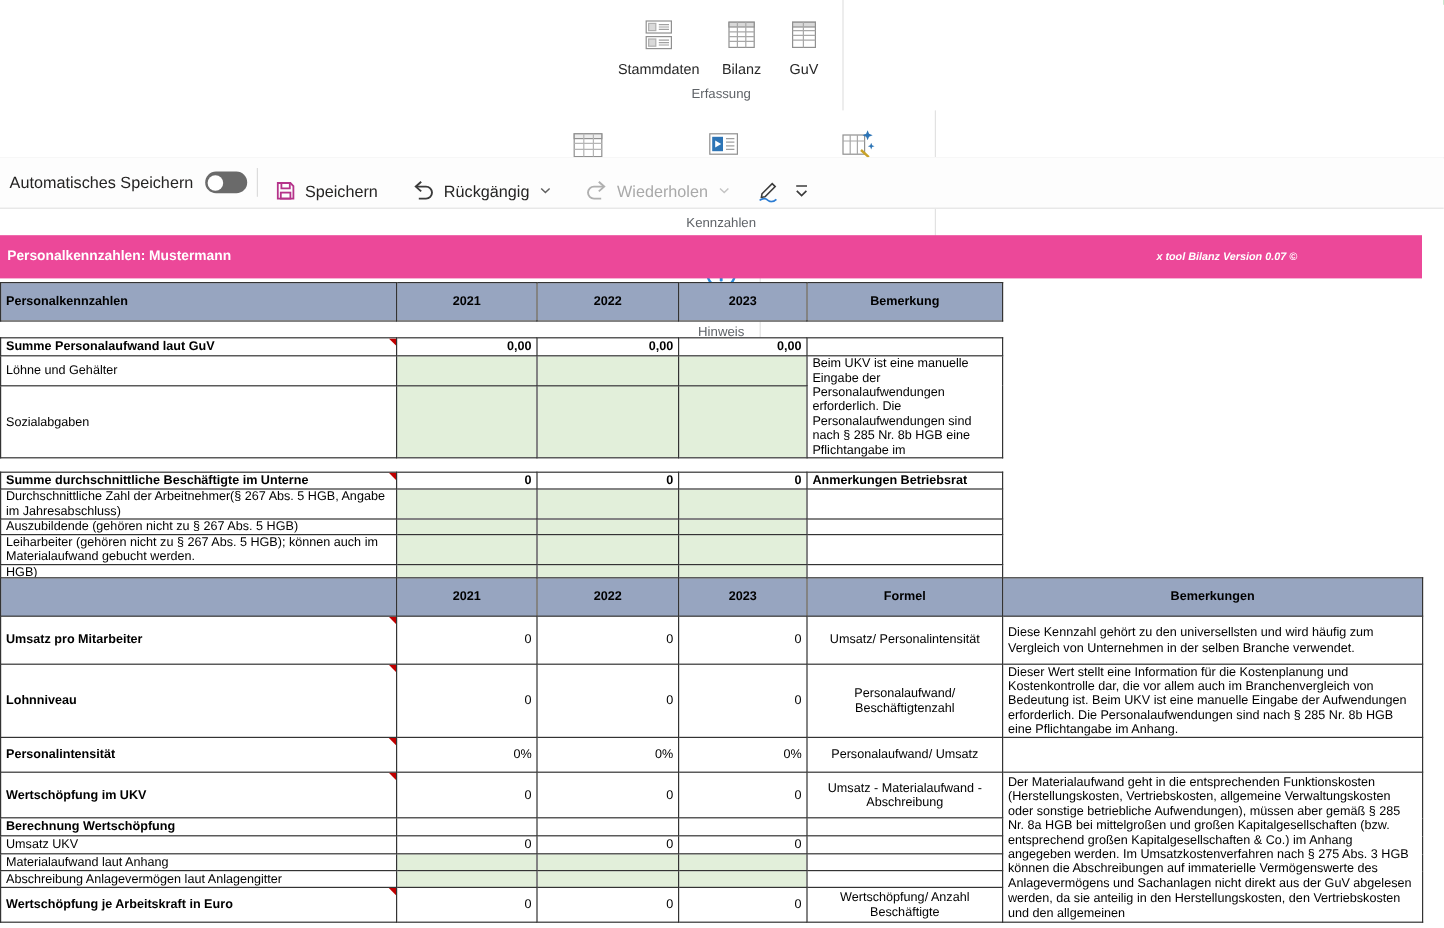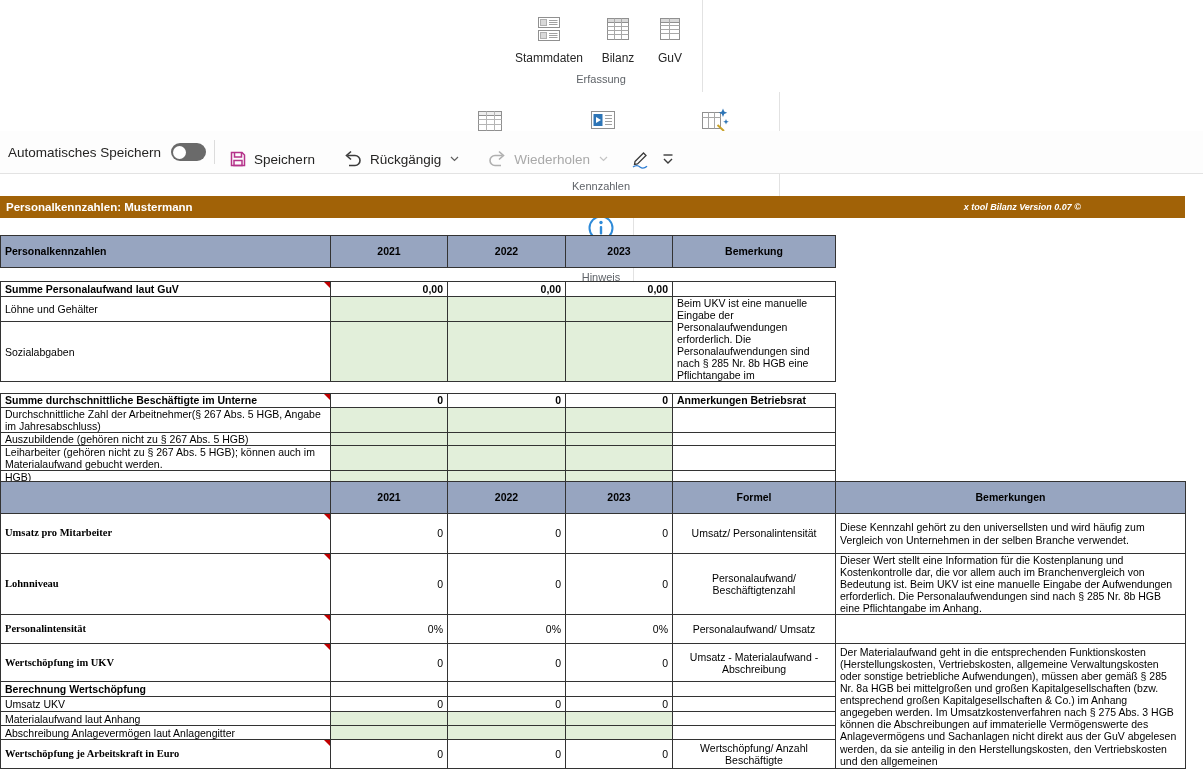--- a/index.html
+++ b/index.html
@@ -25,35 +25,35 @@
        font-size:13.5px;color:#252423;box-sizing:border-box;}
   .qitem{display:flex;align-items:center;gap:7px;padding:4px 6px;cursor:default;margin-top:14px;}
   .qsep{width:1px;height:24px;background:#dcdcdc;margin:0 8px;}
   .toggle{width:35px;height:18px;border-radius:10px;background:#6a6a6a;display:inline-flex;
           align-items:center;padding:2px;margin-left:10px;box-sizing:border-box;cursor:pointer;}
   .knob{width:13px;height:13px;border-radius:50%;background:#fff;}
   .disabled{color:#a9a9a9;}
   .chev{margin-left:2px;display:inline-flex;}
 
   
-  .titlebar{position:absolute;top:196px;left:0;width:1185px;height:22px;background:#a16207;
+  .titlebar{position:absolute;top:196px;left:0;width:1185px;height:36px;background:#ec4899;
             color:#fff;display:flex;align-items:center;justify-content:space-between;
             padding:0 0 0 6px;box-sizing:border-box;}
   .titlebar .t{font-weight:bold;font-size:11.5px;}
   .titlebar .v{font-weight:bold;font-size:9px;margin-right:104px;font-style:italic;}
 
   
   table.xl{border-collapse:collapse;table-layout:fixed;position:absolute;left:0;background:#fff;}
   table.xl td{border:1px solid #333;padding:0 4px;font-size:10.5px;color:#000;
               overflow:hidden;vertical-align:middle;line-height:1.15;}
   .hd{background:#97a5c0;font-weight:bold;font-size:12px;color:#101d33;text-align:center;}
   .tl{text-align:left;padding-left:6px;}
   .lb{font-weight:bold;font-size:11px;white-space:nowrap;}
   .lb2{font-weight:bold;font-size:10.5px;}
-  .lb3{font-weight:bold;font-size:11.5px;padding-left:5px;white-space:nowrap;font-family:Liberation Serif, serif;}
+  .lb3{font-weight:bold;font-size:11.5px;padding-left:5px;white-space:nowrap;}
   .lb4{font-weight:bold;font-size:11px;padding-left:5px;white-space:nowrap;}
   .num{text-align:right;padding-right:16px;font-size:10.5px;}
   .num2{text-align:right;padding-right:26px;font-size:10.5px;}
   .bold{font-weight:bold;}
   .g{background:#e2efda;}
   .in1{padding-left:10px;}
   .in2{padding-left:14px;font-size:10.5px;white-space:nowrap;}
   .t2l{font-size:10px;line-height:1.1;}
   .sm{font-size:9px;line-height:1.22;vertical-align:top;padding:1px 3px;}
   .fm{font-size:9px;text-align:center;line-height:1.15;padding:1px 2px;}

